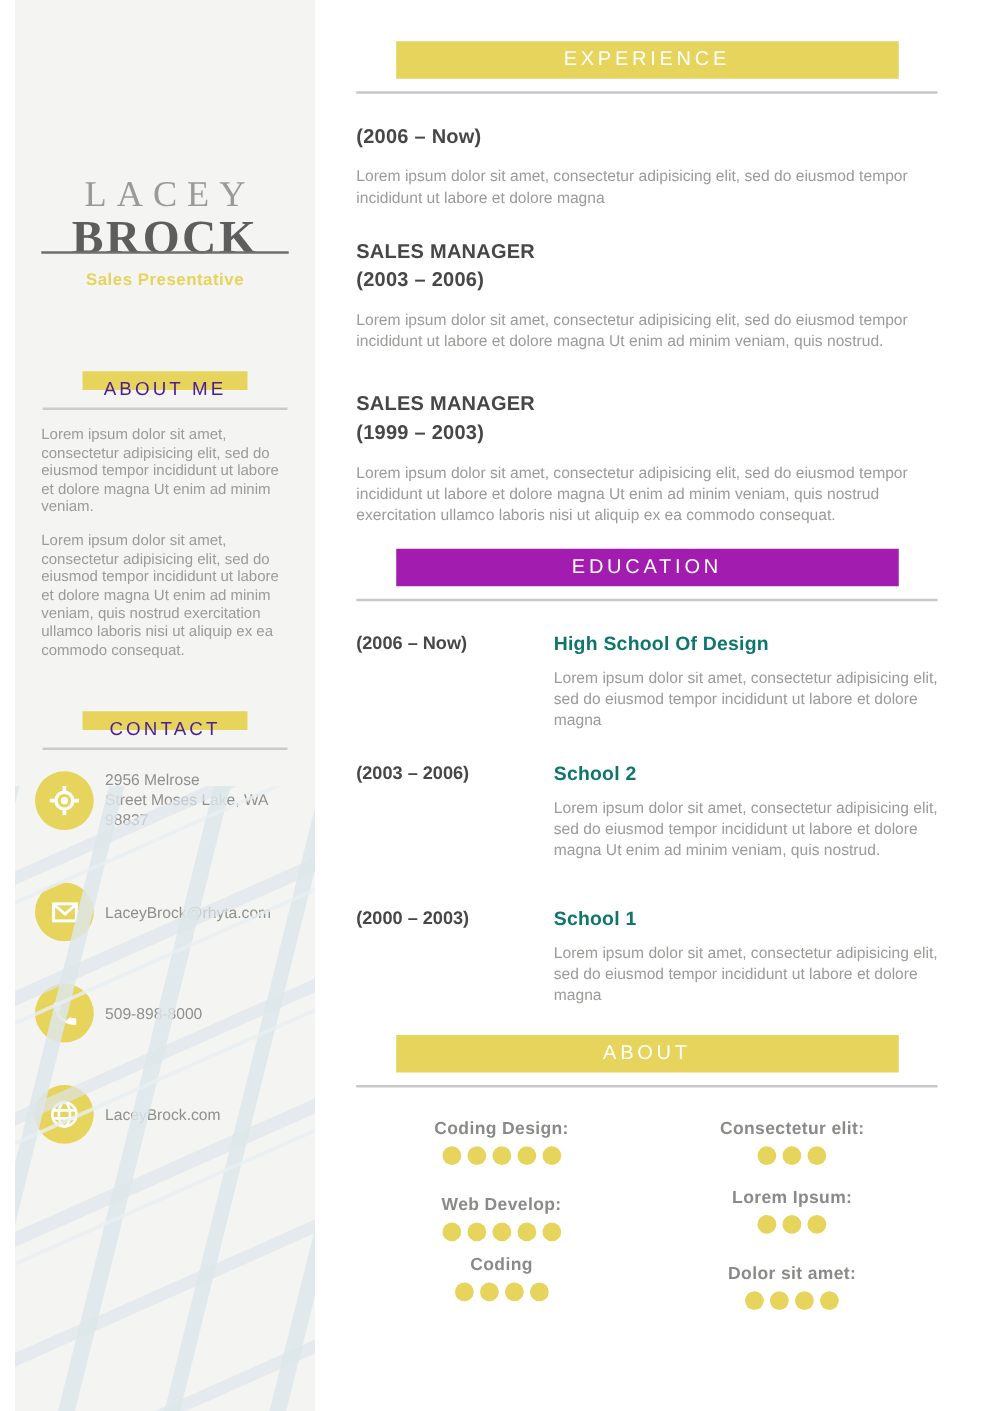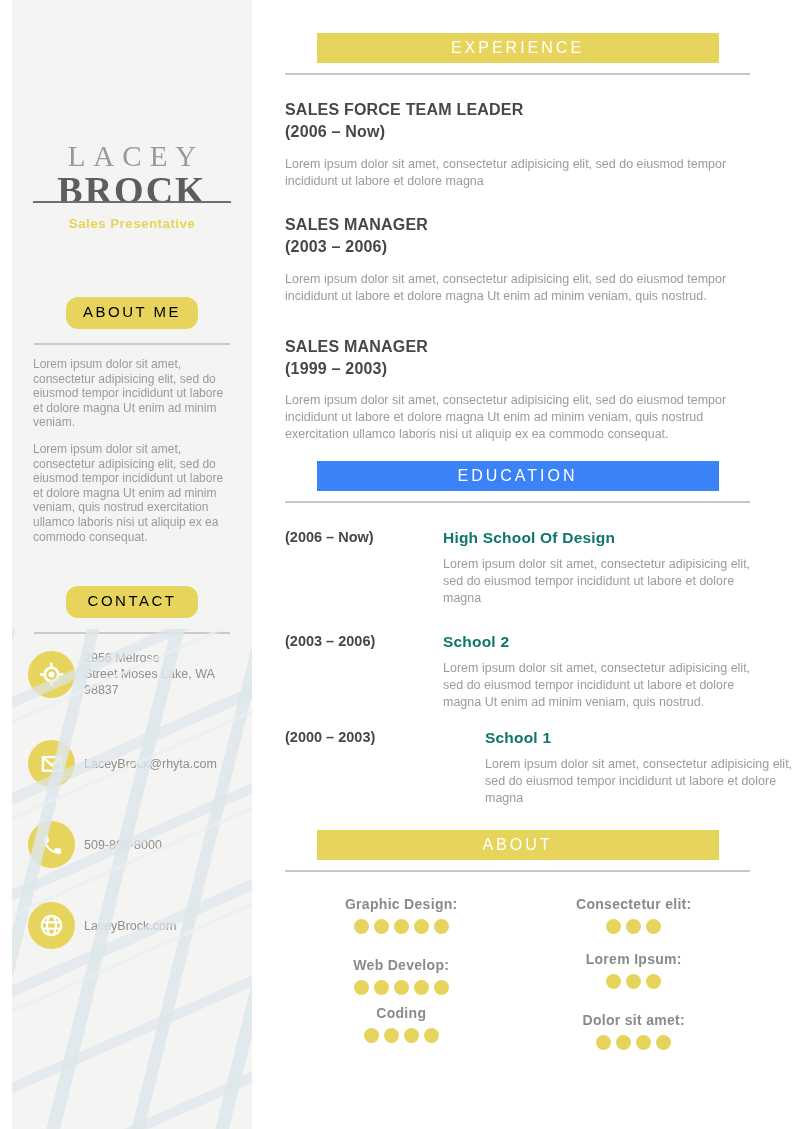--- a/index.html
+++ b/index.html
@@ -26,22 +26,22 @@
     font-family:"Liberation Serif", serif; font-size:38px; font-weight:bold;
     color:#5d5d5d; letter-spacing:2px; line-height:1.0; position:relative; z-index:1;
   }
   .name-underline {
     position:absolute; left:-24px; right:-24px; bottom:6px; height:2px;
     background:#6f6f6f; z-index:2;
   }
   .job-title { margin-top:7px; font-size:13.5px; font-weight:bold; letter-spacing:0.4px; }
 
   .side-header {
-    width:132px; height:32px; margin:0 auto; line-height:30px; text-align:center;
-    color:#000000; font-size:15px; letter-spacing:2.5px;border-radius:12px;
+    width:132px; height:15px; margin:0 auto; line-height:30px; text-align:center;
+    color:#4c1d95; font-size:15px; letter-spacing:2.5px;
   }
   .side-line { width:196px; margin:14px auto 0; border-top:2px solid #cbcbcb; }
   .side-para {
     width:198px; margin:12px auto 0; font-size:12px; line-height:14.6px;
     color:#9b9b99; text-align:left;
   }
   .about-section { margin-top:66px; }
   .contact-section { margin-top:42px; }
 
   .contact-item { display:flex; align-items:center; margin:0 0 0 16px; }
@@ -186,75 +186,74 @@
     </div>
   </div>
 
   <div class="main">
 
     <div class="exp-section">
       <div class="banner" style="background:#e6d45c;">EXPERIENCE</div>
       <div class="banner-line"></div>
 
       <div class="job">
-        <div class="job-heading">SALES FORCE TEAM LEADER</div>
         <div class="job-heading">(2006 – Now)</div>
         <p class="job-desc">Lorem ipsum dolor sit amet, consectetur adipisicing elit, sed do eiusmod tempor incididunt ut labore et dolore magna</p>
       </div>
 
       <div class="job">
         <div class="job-heading">SALES MANAGER</div>
         <div class="job-heading">(2003 – 2006)</div>
         <p class="job-desc">Lorem ipsum dolor sit amet, consectetur adipisicing elit, sed do eiusmod tempor incididunt ut labore et dolore magna Ut enim ad minim veniam, quis nostrud.</p>
       </div>
 
       <div class="job job-gap">
         <div class="job-heading">SALES MANAGER</div>
         <div class="job-heading">(1999 – 2003)</div>
         <p class="job-desc">Lorem ipsum dolor sit amet, consectetur adipisicing elit, sed do eiusmod tempor incididunt ut labore et dolore magna Ut enim ad minim veniam, quis nostrud exercitation ullamco laboris nisi ut aliquip ex ea commodo consequat.</p>
       </div>
     </div>
 
     <div class="edu-section">
-      <div class="banner" style="background:#3b82f6;">EDUCATION</div>
+      <div class="banner" style="background:#a21caf;">EDUCATION</div>
       <div class="banner-line"></div>
 
       <div class="edu-row">
         <div class="edu-period">(2006 – Now)</div>
         <div class="edu-body">
           <div class="edu-name">High School Of Design</div>
           <p class="edu-desc">Lorem ipsum dolor sit amet, consectetur adipisicing elit, sed do eiusmod tempor incididunt ut labore et dolore magna</p>
         </div>
       </div>
 
       <div class="edu-row">
         <div class="edu-period">(2003 – 2006)</div>
         <div class="edu-body">
           <div class="edu-name">School 2</div>
           <p class="edu-desc">Lorem ipsum dolor sit amet, consectetur adipisicing elit, sed do eiusmod tempor incididunt ut labore et dolore magna Ut enim ad minim veniam, quis nostrud.</p>
         </div>
       </div>
 
-      <div class="edu-row" style="margin-top:18px;gap:42px;">
+      <div class="edu-row" style="margin-top:38px;">
         <div class="edu-period">(2000 – 2003)</div>
         <div class="edu-body">
           <div class="edu-name">School 1</div>
           <p class="edu-desc">Lorem ipsum dolor sit amet, consectetur adipisicing elit, sed do eiusmod tempor incididunt ut labore et dolore magna</p>
         </div>
       </div>
     </div>
 
     <div class="skills-section">
       <div class="banner" style="background:#e6d45c;">ABOUT</div>
       <div class="banner-line"></div>
 
       <div class="skills-grid">
         <div class="skills-col">
           <div class="skill-cell">
-            <div class="skill-label">Graphic Design:</div>
+            <div class="skill-label">Coding Design:</div>
             <div class="skill-dots"><span class="dot" style="background: rgb(230, 212, 92);"></span><span class="dot" style="background: rgb(230, 212, 92);"></span><span class="dot" style="background: rgb(230, 212, 92);"></span><span class="dot" style="background: rgb(230, 212, 92);"></span><span class="dot" style="background: rgb(230, 212, 92);"></span></div>
           </div>
           <div class="skill-cell" style="margin-top:23px;">
             <div class="skill-label">Web Develop:</div>
             <div class="skill-dots"><span class="dot" style="background: rgb(230, 212, 92);"></span><span class="dot" style="background: rgb(230, 212, 92);"></span><span class="dot" style="background: rgb(230, 212, 92);"></span><span class="dot" style="background: rgb(230, 212, 92);"></span><span class="dot" style="background: rgb(230, 212, 92);"></span></div>
           </div>
           <div class="skill-cell" style="">
             <div class="skill-label">Coding</div>
             <div class="skill-dots"><span class="dot" style="background: rgb(230, 212, 92);"></span><span class="dot" style="background: rgb(230, 212, 92);"></span><span class="dot" style="background: rgb(230, 212, 92);"></span><span class="dot" style="background: rgb(230, 212, 92);"></span></div>
           </div>

